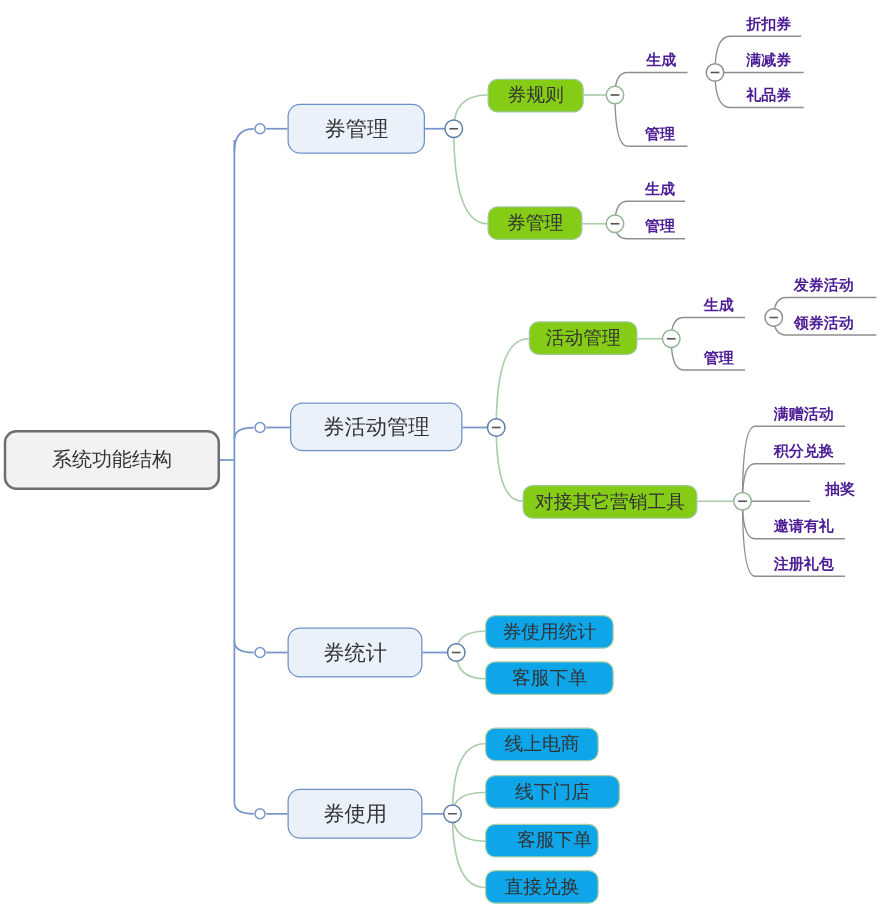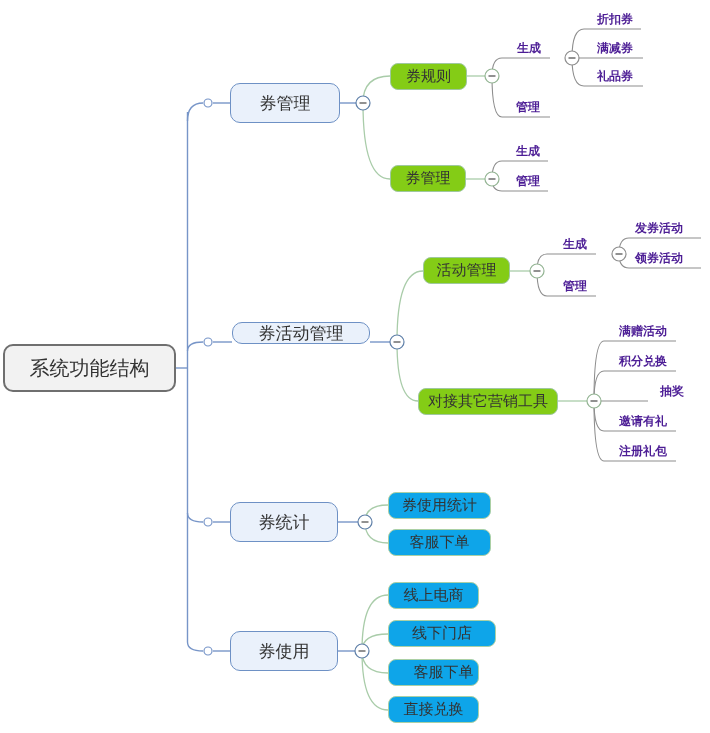--- a/index.html
+++ b/index.html
@@ -9,21 +9,21 @@
     background:#ffffff;
     font-family:"Liberation Sans","DejaVu Sans",sans-serif;
     overflow:hidden;
   }
   #edgelayer{position:absolute;left:0;top:0;}
   .node{
     position:absolute;box-sizing:border-box;
     display:flex;align-items:center;justify-content:center;
     color:#333333;white-space:nowrap;cursor:default;
   }
-  .root{background:#F2F2F2;border:2px solid #6F6F6F;border-radius:10px;font-size:20px;}
+  .root{background:#F2F2F2;border:2px solid #6F6F6F;border-radius:10px;font-size:16px;}
   .blue{background:#EAF1FB;border:1.5px solid #6E91C5;border-radius:10px;font-size:17px;}
   .green{background:#84cc16;border:1.3px solid #9FC89F;border-radius:8px;font-size:15px;}
   .leaf{background:#0ea5e9;border:1.3px solid #ABD0A5;border-radius:8px;font-size:15px;}
   .tnode{
     position:absolute;font-size:12px;color:#4c1d95;
     line-height:20px;height:20px;white-space:nowrap;cursor:default;font-weight:bold;
   }
 </style>
 </head>
 <body>
@@ -118,21 +118,21 @@
         <circle cx="619" cy="254" r="7" fill="#FFFFFF" stroke="#8E8E8E" stroke-width="1.2"></circle>
         <line x1="615.5" x2="622.5" y1="254" y2="254" stroke="#555555" stroke-width="1.3"></line>
       </g>
     </svg>
     <div class="node root" style="left: 3px; top: 344px; width: 173px; height: 48px;">
       <span>系统功能结构</span>
     </div>
     <div class="node blue" style="left: 230px; top: 83px; width: 110px; height: 40px;">
       <span>券管理</span>
     </div>
-    <div class="node blue" style="left: 232px; top: 322px; width: 138px; height: 22px;">
+    <div class="node blue" style="left: 232px; top: 322px; width: 138px; height: 39px;">
       <span>券活动管理</span>
     </div>
     <div class="node blue" style="left: 230px; top: 502px; width: 108px; height: 40px;">
       <span>券统计</span>
     </div>
     <div class="node blue" style="left: 230px; top: 631px; width: 108px; height: 40px;">
       <span>券使用</span>
     </div>
     <div class="node green" style="left: 390px; top: 63px; width: 77px; height: 27px;">
       <span>券规则</span>

